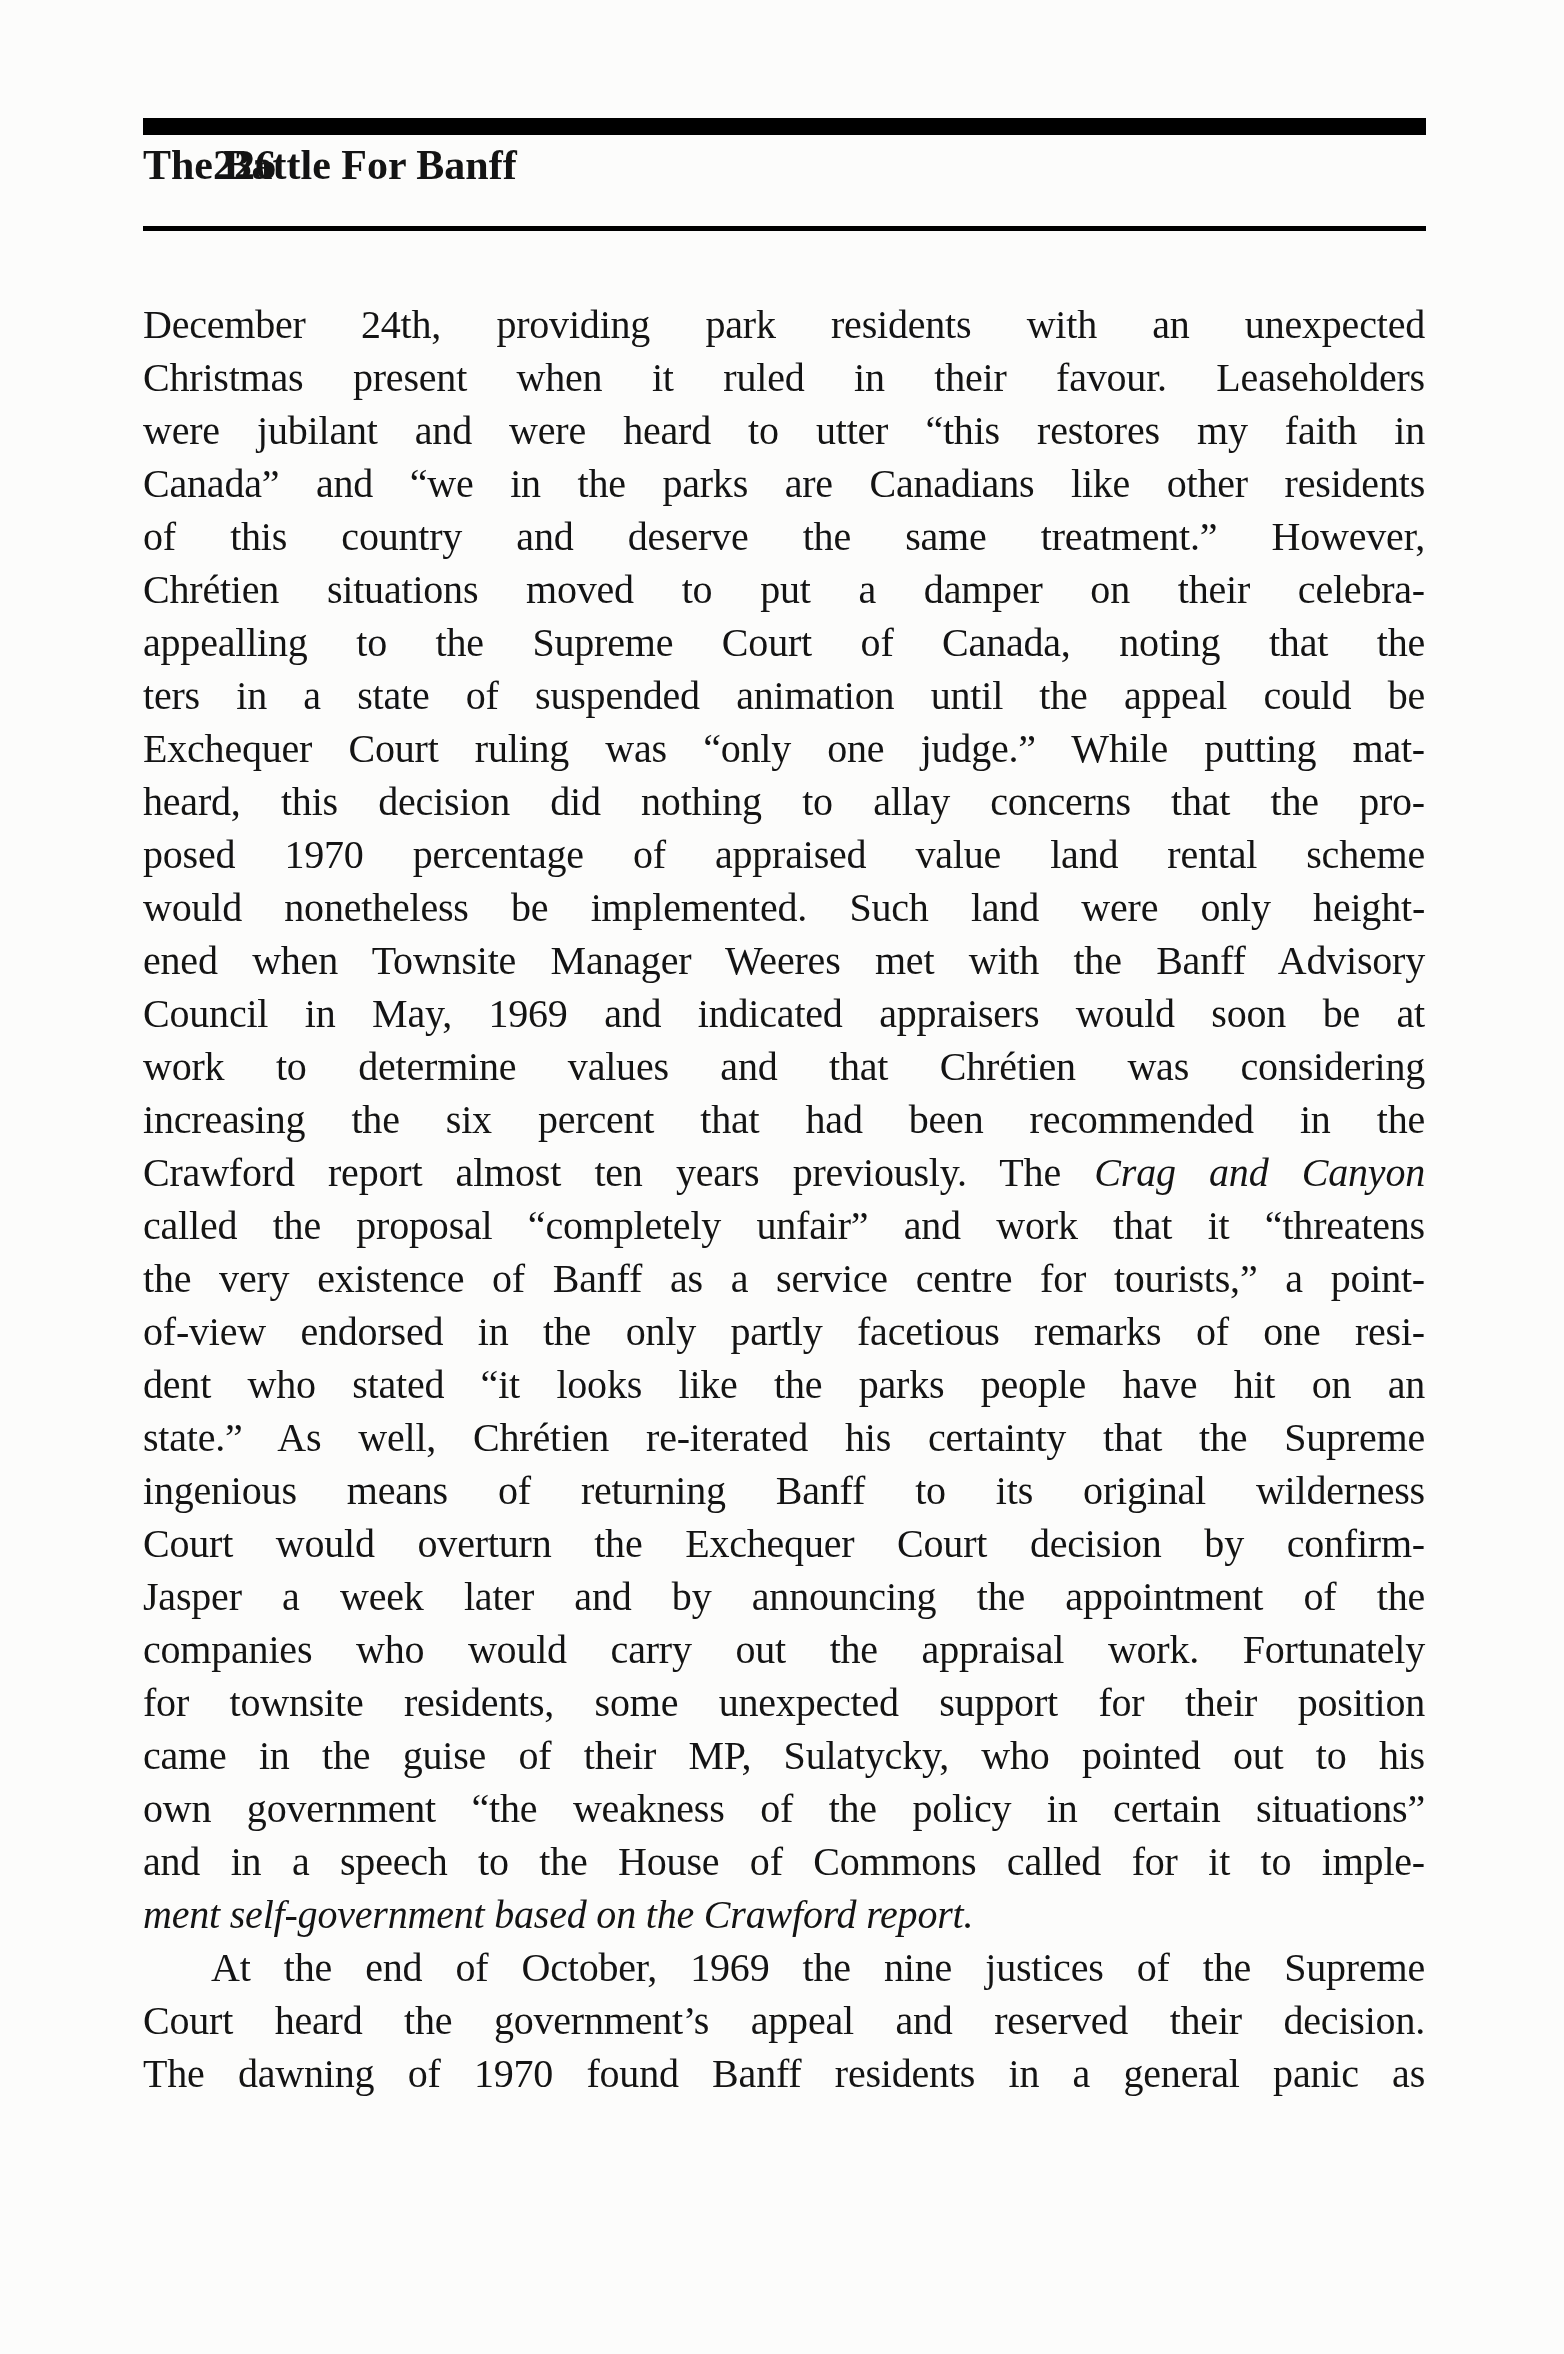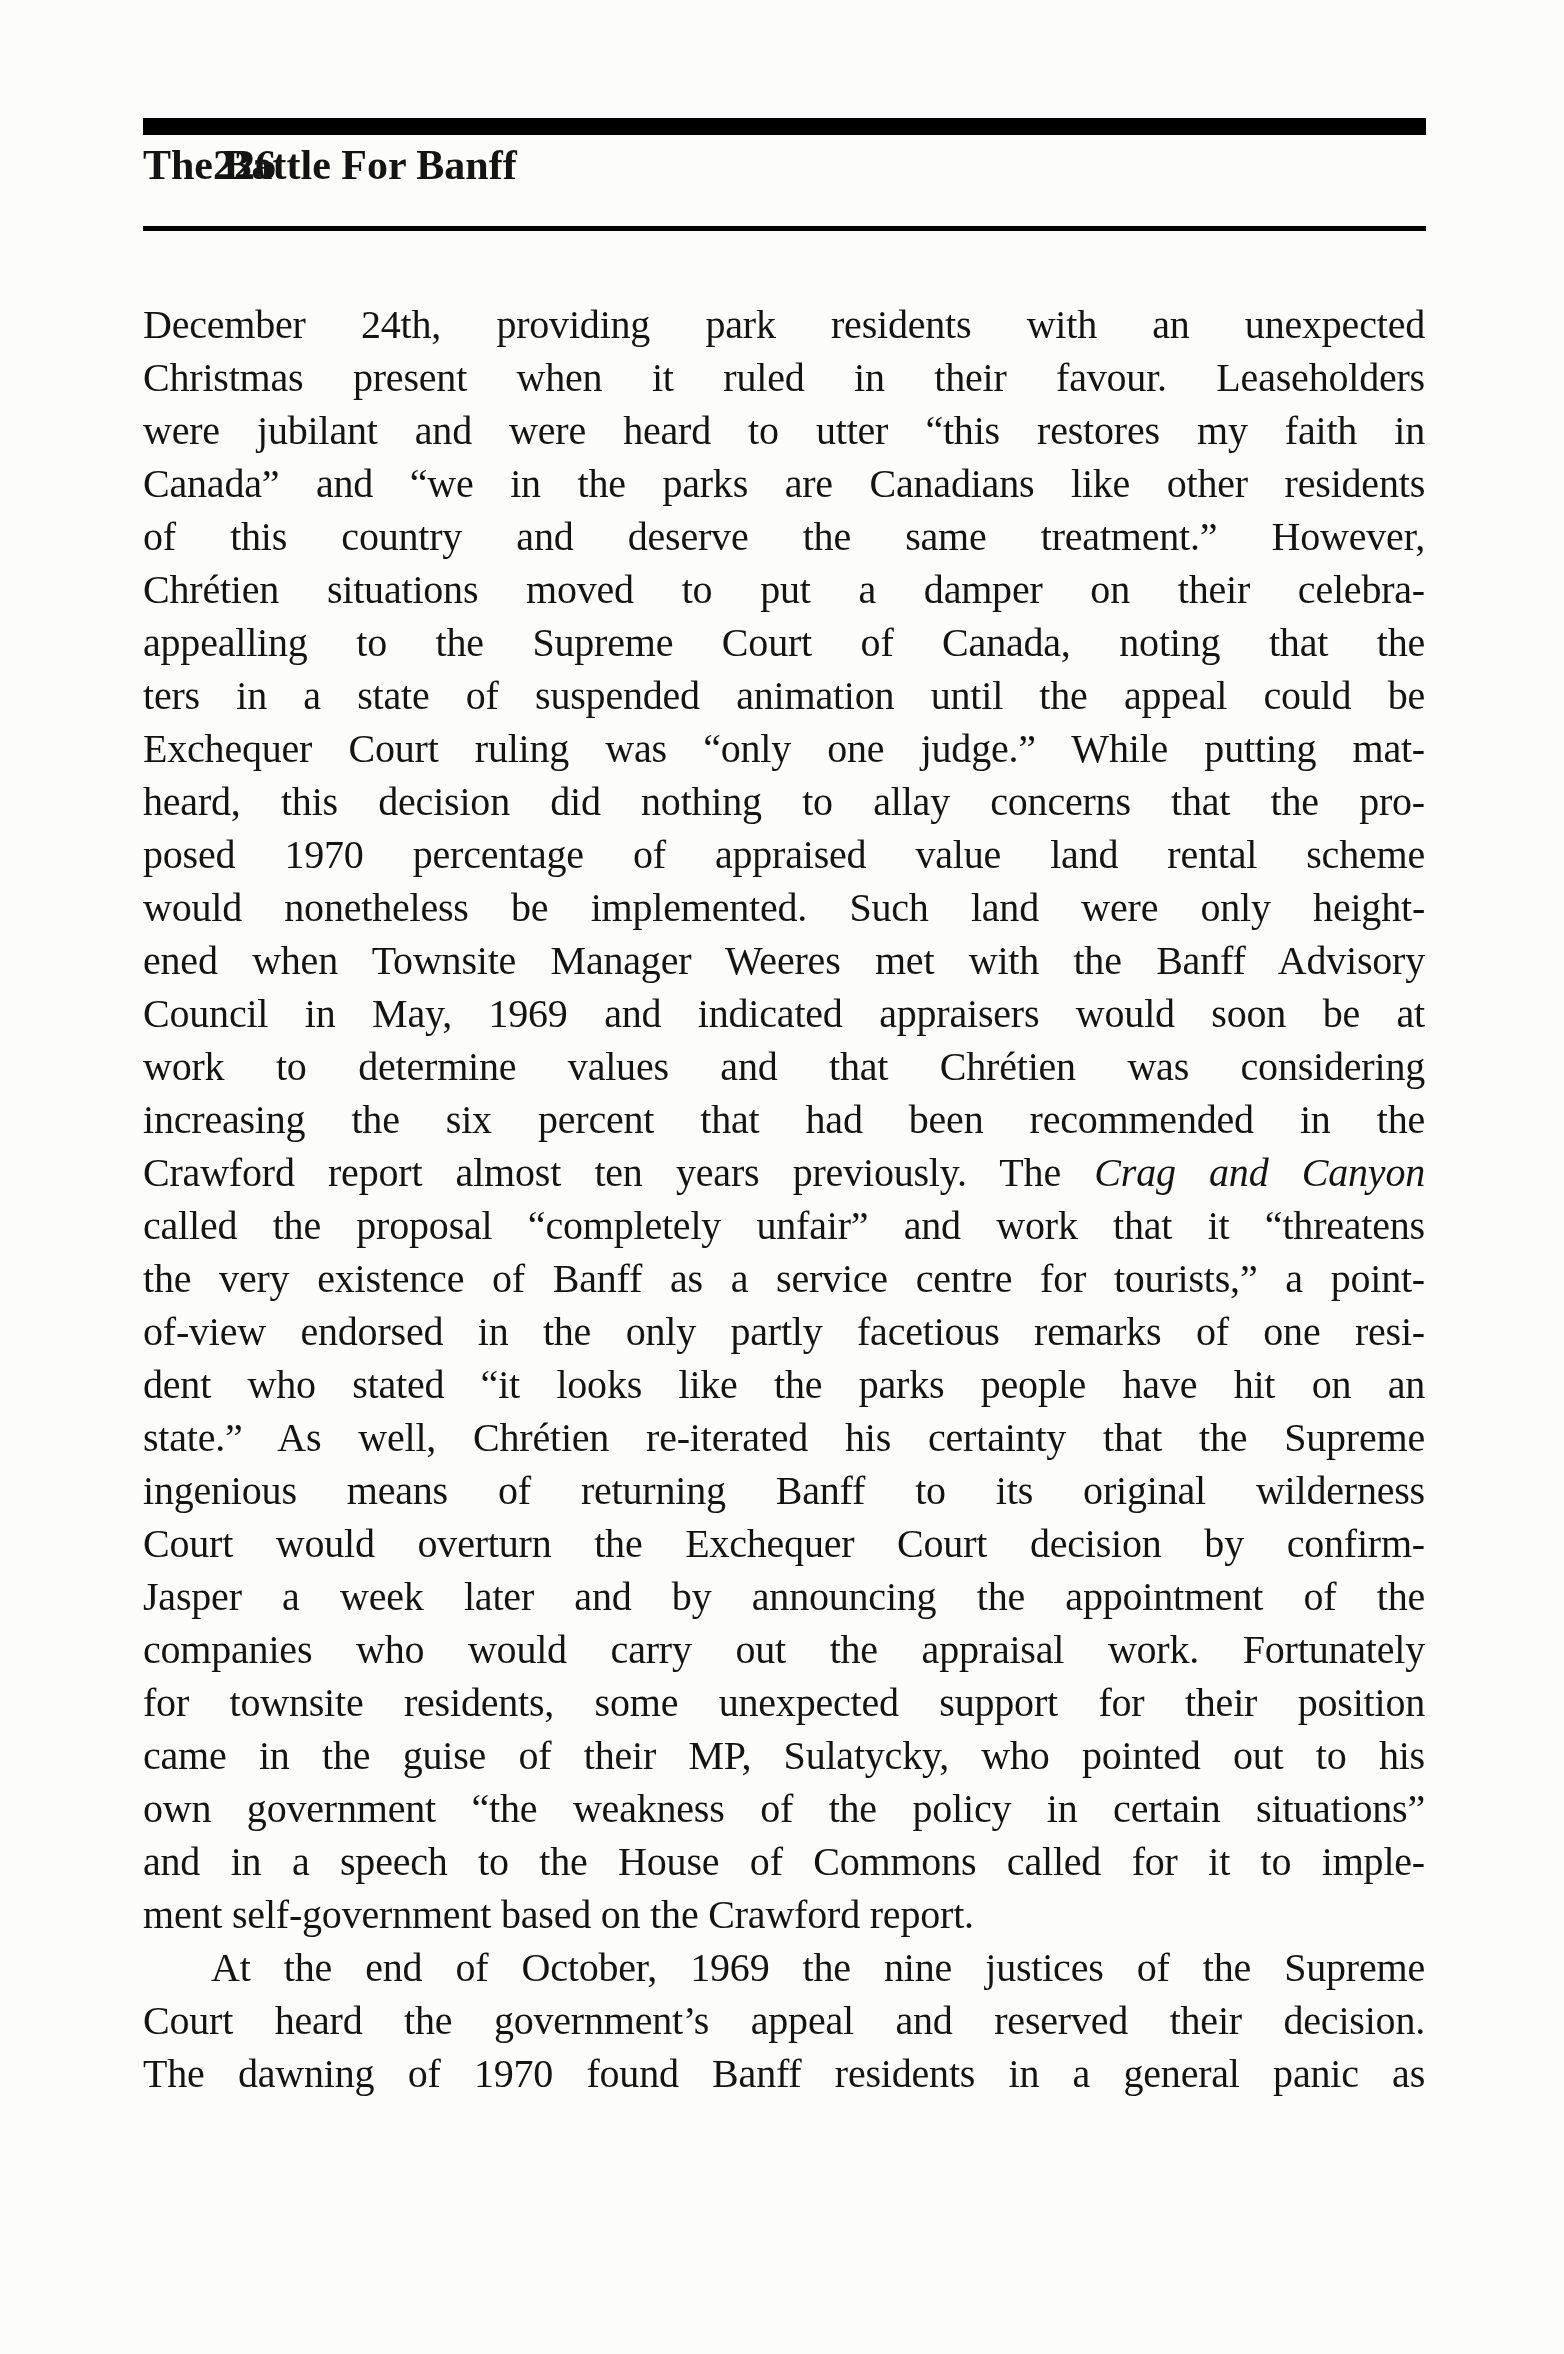--- a/index.html
+++ b/index.html
@@ -41,20 +41,21 @@
     line-height:53px;
     letter-spacing:-0.2px;
   }
   .line {
     text-align:justify;
     text-align-last:justify;
   }
   .line.no-just {
     text-align:left;
     text-align-last:left;
+    font-style:italic;
   }
   .line.indent { text-indent:68px; }
   .italic { font-style:italic; }
 </style>
 </head>
 <body>
 
 <div class="page">
 
   <div class="top-bar"></div>

